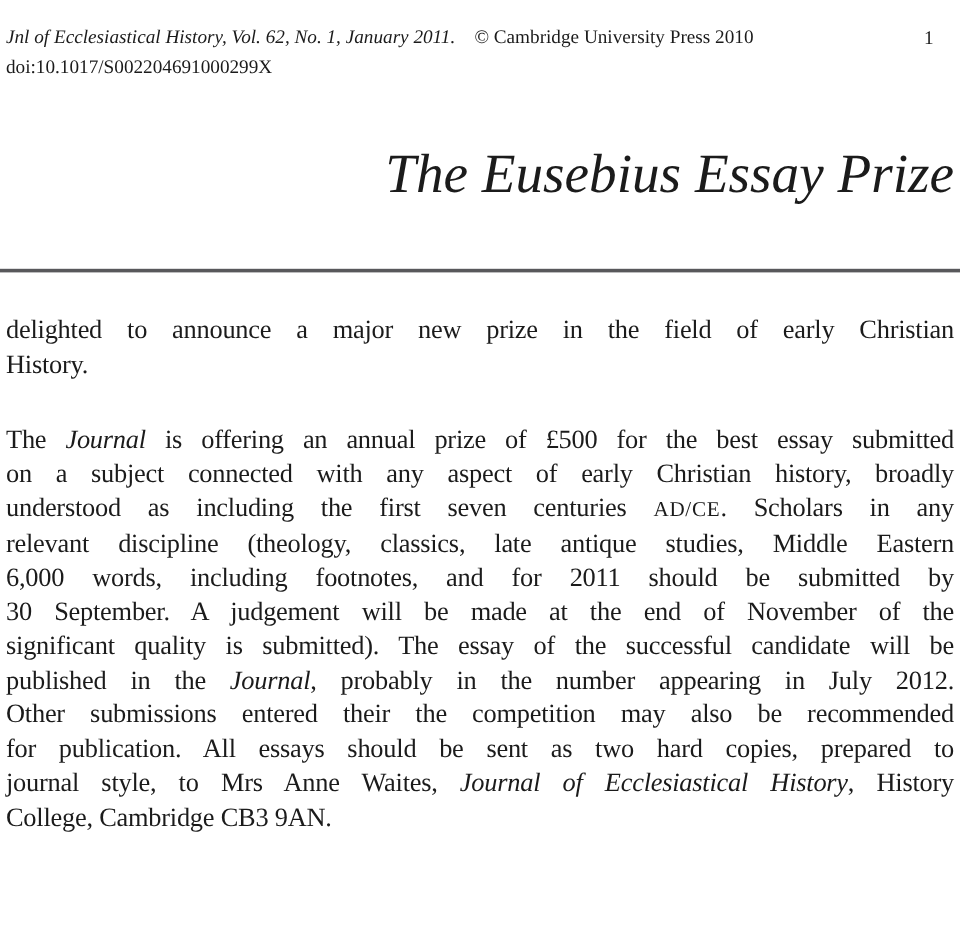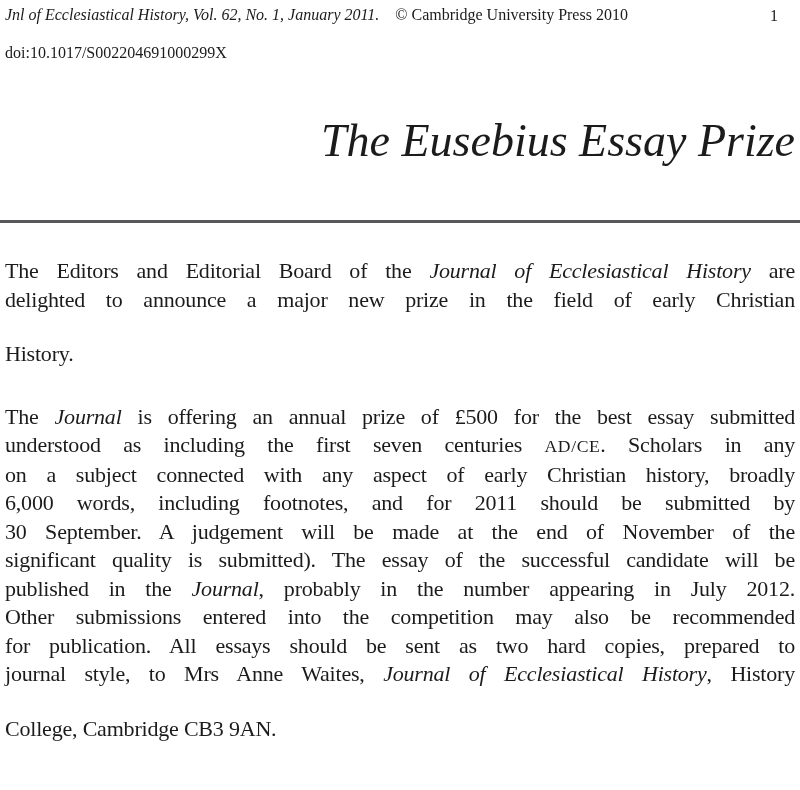--- a/index.html
+++ b/index.html
@@ -3,34 +3,34 @@
 <meta charset="utf-8">
 <style>
   * { margin:0; padding:0; box-sizing:border-box; }
   html, body { width:800px; height:790px; }
   body {
     background:#ffffff;
     color:#1b1b1b;
     font-family:"Liberation Serif","DejaVu Serif",serif;
     overflow:hidden;
   }
-  .page { padding:4px 5px 0; }
+  .page { padding:21px 5px 0; }
 
   
   .header {
     display:flex;
     justify-content:space-between;
     align-items:flex-start;
     font-size:16px;
     line-height:21px;
   }
   .header-line1 { white-space:nowrap; }
   .ital { font-style:italic; }
   .copyright { margin-left:16px; }
-  .doi { margin-top:17px; }
+  .doi { margin-top:4px; }
   .pagenum { padding-right:17px; padding-top:1px; }
 
   
   .title {
     margin-top:50px;
     font-size:46px;
     font-weight:normal;
     font-style:italic;
     text-align:right;
     line-height:1.2;
@@ -46,21 +46,21 @@
 
   
   .body-text {
     margin-top:34px;
     font-size:22px;
     line-height:28.5px;
     letter-spacing:-0.2px;
   }
   .para + .para { margin-top:34px; }
   .line { text-align:justify; text-align-last:justify; }
-  .line.last { text-align-last:left;margin-top:26px; }
+  .line.last { text-align-last:left; }
   .seg-i { font-style:italic; }
   .seg-sc { font-size:0.8em; letter-spacing:0.6px; }
 </style>
 </head>
 <body>
 
 <div class="page">
 
   <div class="header">
     <div class="header-left">
@@ -71,32 +71,32 @@
     </div>
     <div class="pagenum">1</div>
   </div>
 
   <h1 class="title">The Eusebius Essay Prize</h1>
 
   <div class="rule"></div>
 
   <div class="body-text">
       <div class="para">
-        <div class="line"><span>The Editors and Editorial Board of the </span><span class="seg-i">Journal of Ecclesiastical History</span><span> are</span></div>
         <div class="line"><span>delighted to announce a major new prize in the field of early Christian</span></div>
         <div class="line last"><span>History.</span></div>
       </div>
       <div class="para">
         <div class="line"><span>The </span><span class="seg-i">Journal</span><span> is offering an annual prize of £500 for the best essay submitted</span></div>
+        <div class="line"><span>on a subject connected with any aspect of early Christian history, broadly</span></div>
         <div class="line"><span>understood as including the first seven centuries </span><span class="seg-sc">AD/CE</span><span>. Scholars in any</span></div>
-        <div class="line"><span>on a subject connected with any aspect of early Christian history, broadly</span></div>
+        <div class="line"><span>relevant discipline (theology, classics, late antique studies, Middle Eastern</span></div>
         <div class="line"><span>6,000 words, including footnotes, and for 2011 should be submitted by</span></div>
         <div class="line"><span>30 September. A judgement will be made at the end of November of the</span></div>
         <div class="line"><span>significant quality is submitted). The essay of the successful candidate will be</span></div>
         <div class="line"><span>published in the </span><span class="seg-i">Journal</span><span>, probably in the number appearing in July 2012.</span></div>
-        <div class="line"><span>Other submissions entered into the competition may also be recommended</span></div>
+        <div class="line"><span>Other submissions entered their the competition may also be recommended</span></div>
         <div class="line"><span>for publication. All essays should be sent as two hard copies, prepared to</span></div>
         <div class="line"><span>journal style, to Mrs Anne Waites, </span><span class="seg-i">Journal of Ecclesiastical History</span><span>, History</span></div>
         <div class="line last"><span>College, Cambridge CB3 9AN.</span></div>
       </div>
     </div>
 
 </div>
 
 </body></html>

